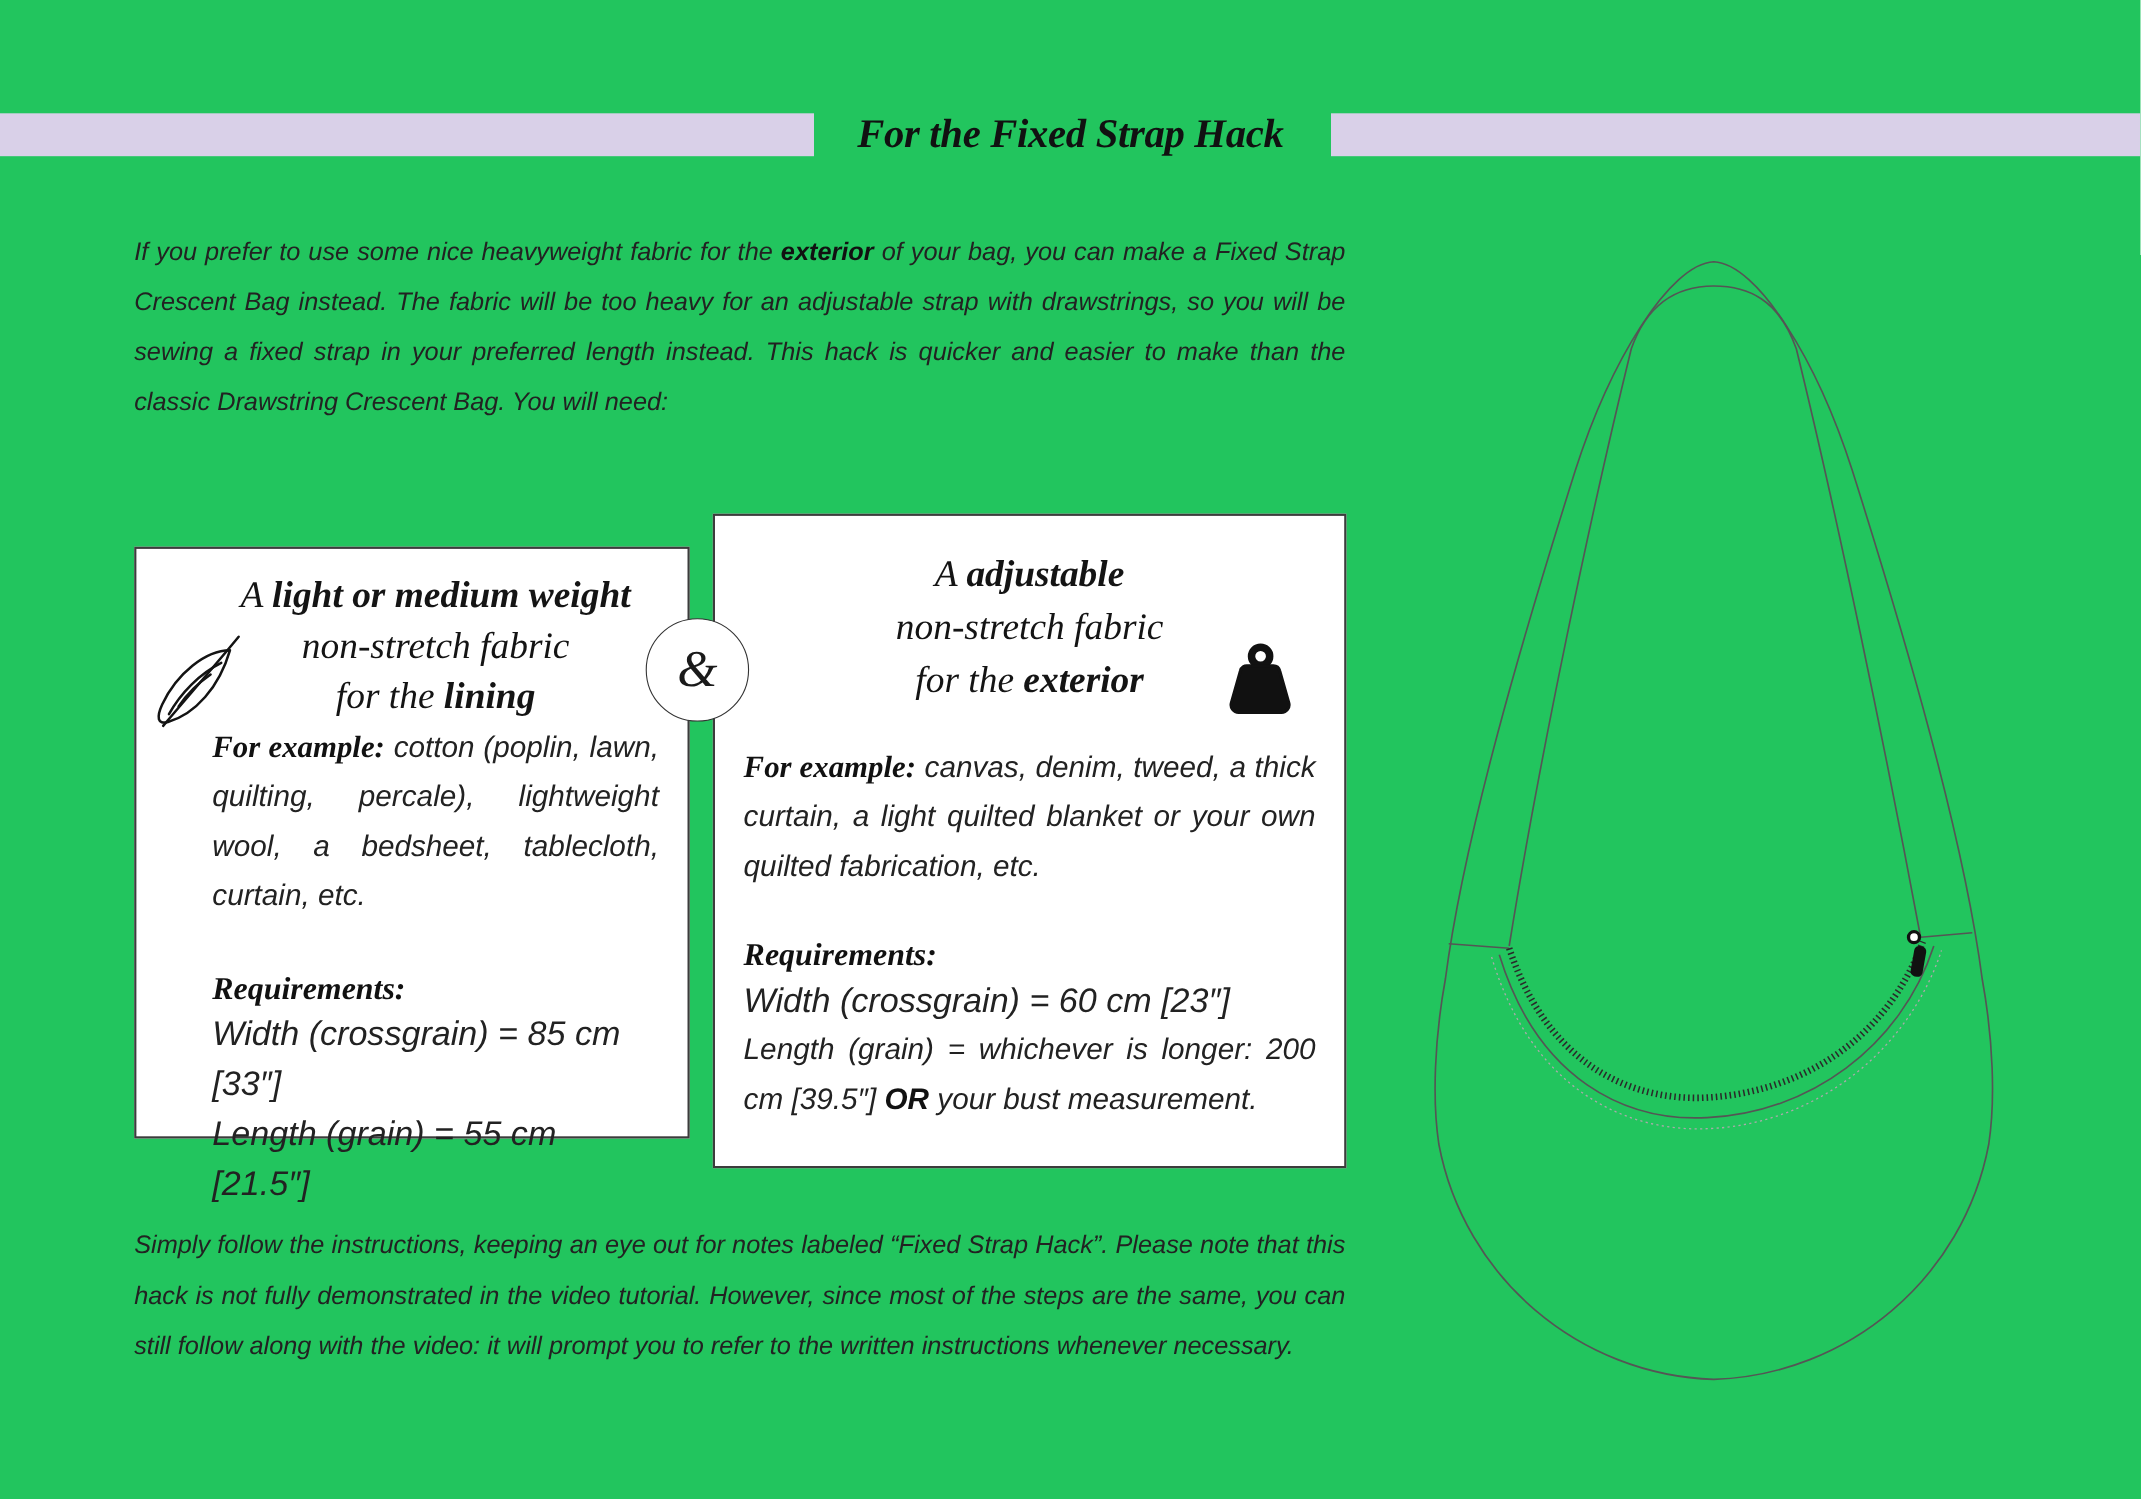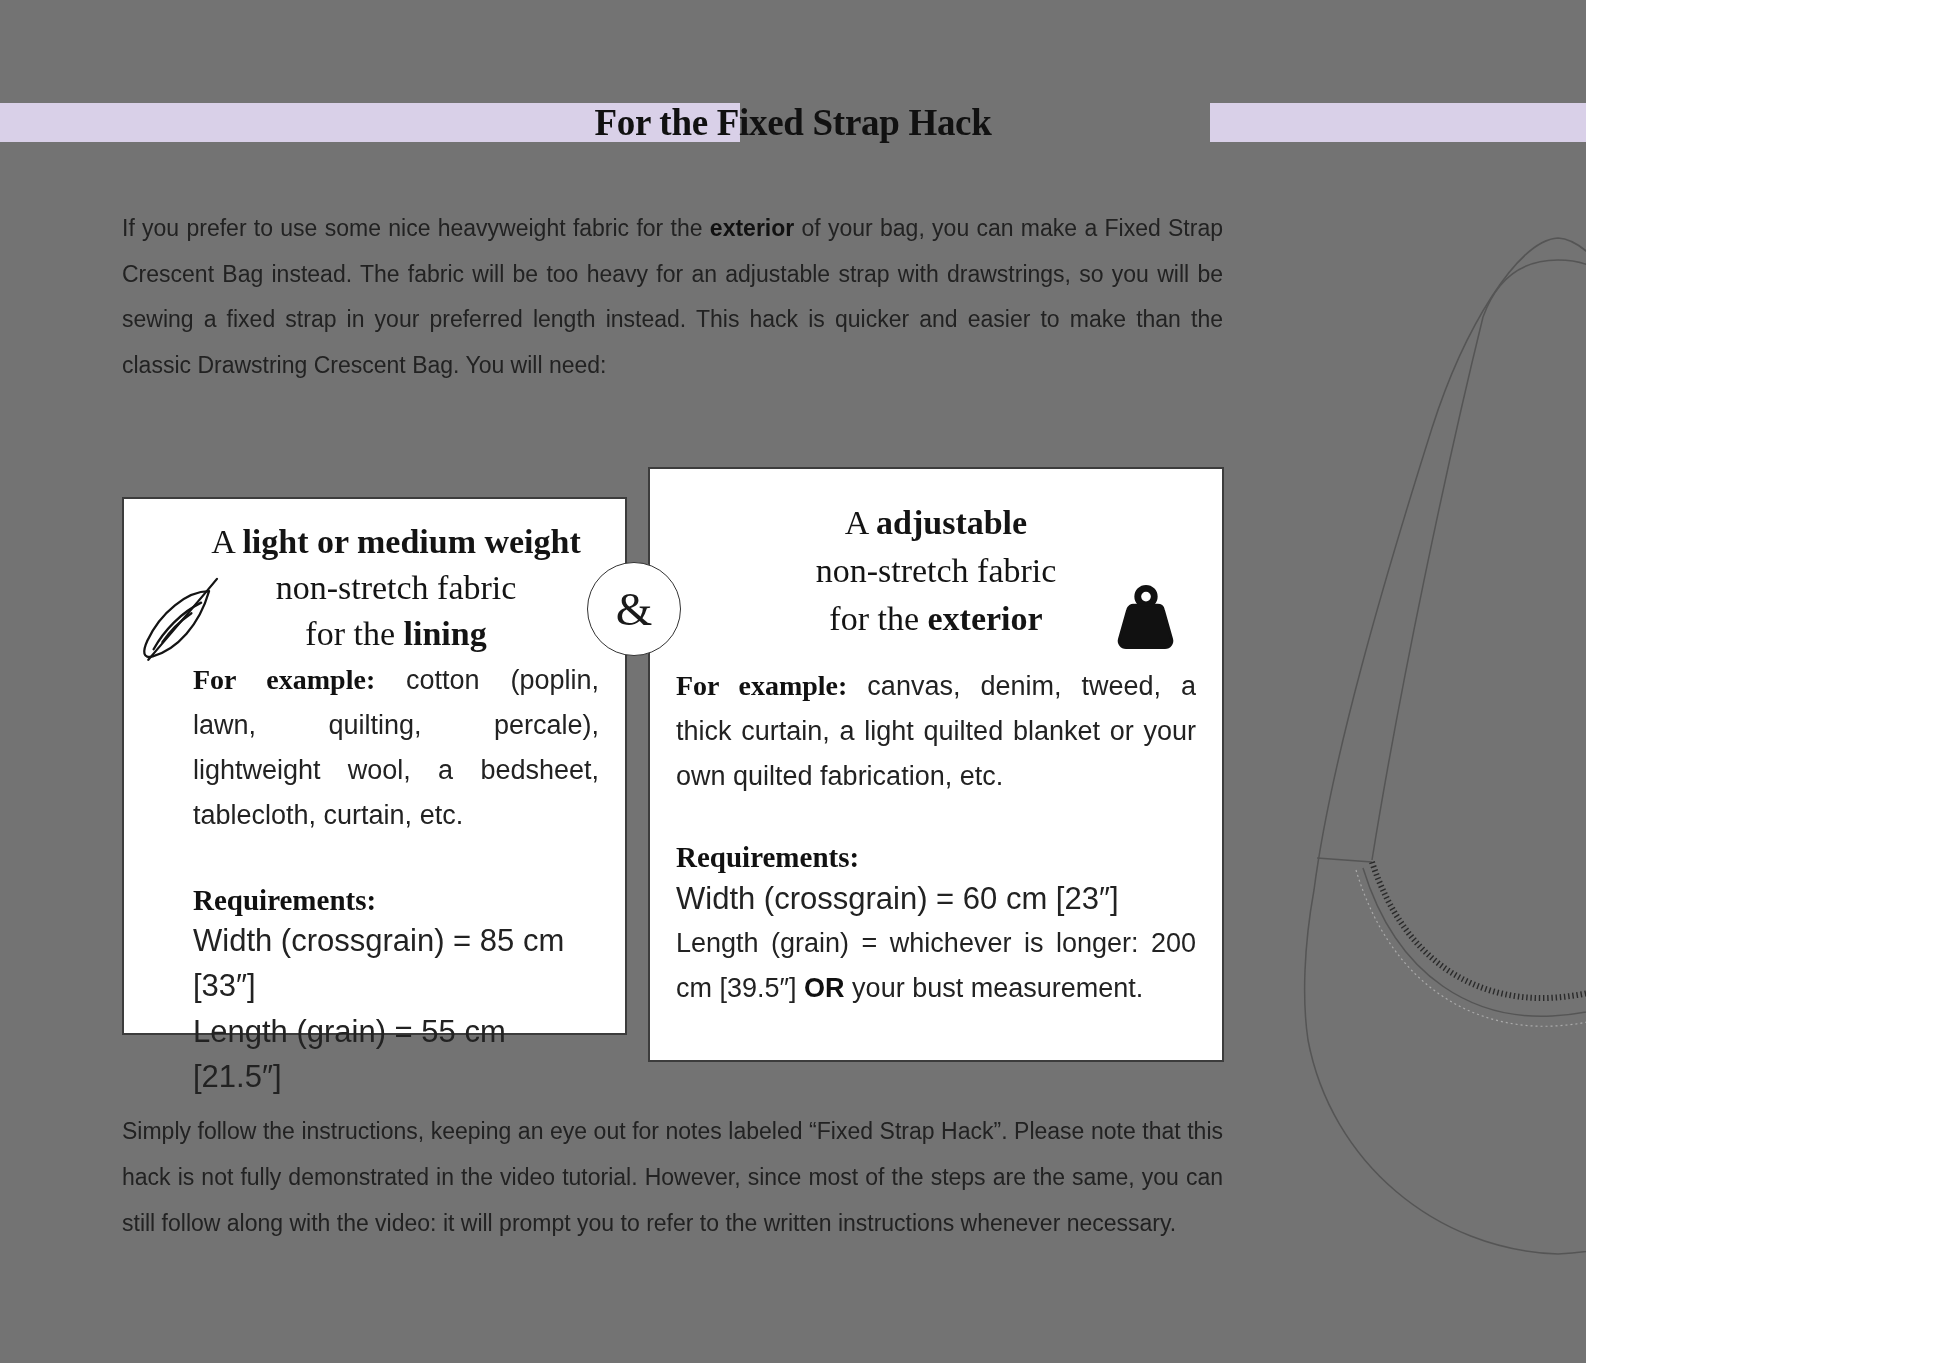--- a/index.html
+++ b/index.html
@@ -1,19 +1,19 @@
 <!DOCTYPE html>
 <html><head>
 <meta charset="utf-8">
 <style>
   * { margin:0; padding:0; box-sizing:border-box; }
   html,body { background:#ffffff; }
   .page {
-    position:relative; width:1586px; height:1363px; background:#737373;
-    font-family:"Liberation Sans", sans-serif; color:#1b1b1b; overflow:hidden;
+    position:relative; width:1946px; height:1363px; background:#22c55e;
+    font-family:"Liberation Sans", sans-serif; color:#1b1b1b; overflow:hidden;font-style:italic;
   }
   
   .band-bar { position:absolute; top:103px; height:39px; background:#d9d0e8; }
   .band-left  { left:0; width:740px; }
   .band-right { left:1210px; width:736px; }
   .page-title {
     position:absolute; top:103px; left:0; width:100%; height:39px;
     text-align:center; line-height:39px;
     font-family:"Liberation Serif", serif; font-weight:700; font-size:37px;
     letter-spacing:-0.3px; color:#111;
@@ -36,21 +36,21 @@
     text-align:center; font-family:"Liberation Serif", serif;
     font-size:34px; color:#141414;
   }
   .box-left  .box-head { padding-top:20px; line-height:46px; }
   .box-right .box-head { padding-top:30px; line-height:48px; }
   .box-head b { font-weight:700; }
   .box-body {
     padding:0 26px; font-size:27px; line-height:45px; text-align:justify; color:#222;
   }
   .box-left  .bb-example { }
-  .box-right .bb-example { margin-top:20px; }
+  .box-right .bb-example { margin-top:32px; }
   .serif-label { font-family:"Liberation Serif", serif; font-weight:700; font-size:28px; color:#111; }
   .req-head {
     padding:0 26px; font-family:"Liberation Serif", serif; font-weight:700;
     font-size:29px; color:#111;
   }
   .box-left  .req-head { margin-top:46px; }
   .box-right .req-head { margin-top:42px; margin-bottom:2px; }
   .req-line { padding:0 26px; font-size:31px; line-height:45px; text-align:left; color:#222; margin-top:1px; }
   .req-para { padding:0 26px; font-size:27px; line-height:45px; text-align:justify; color:#222; }
   .req-para b, .req-line b { font-weight:700; color:#111; }

